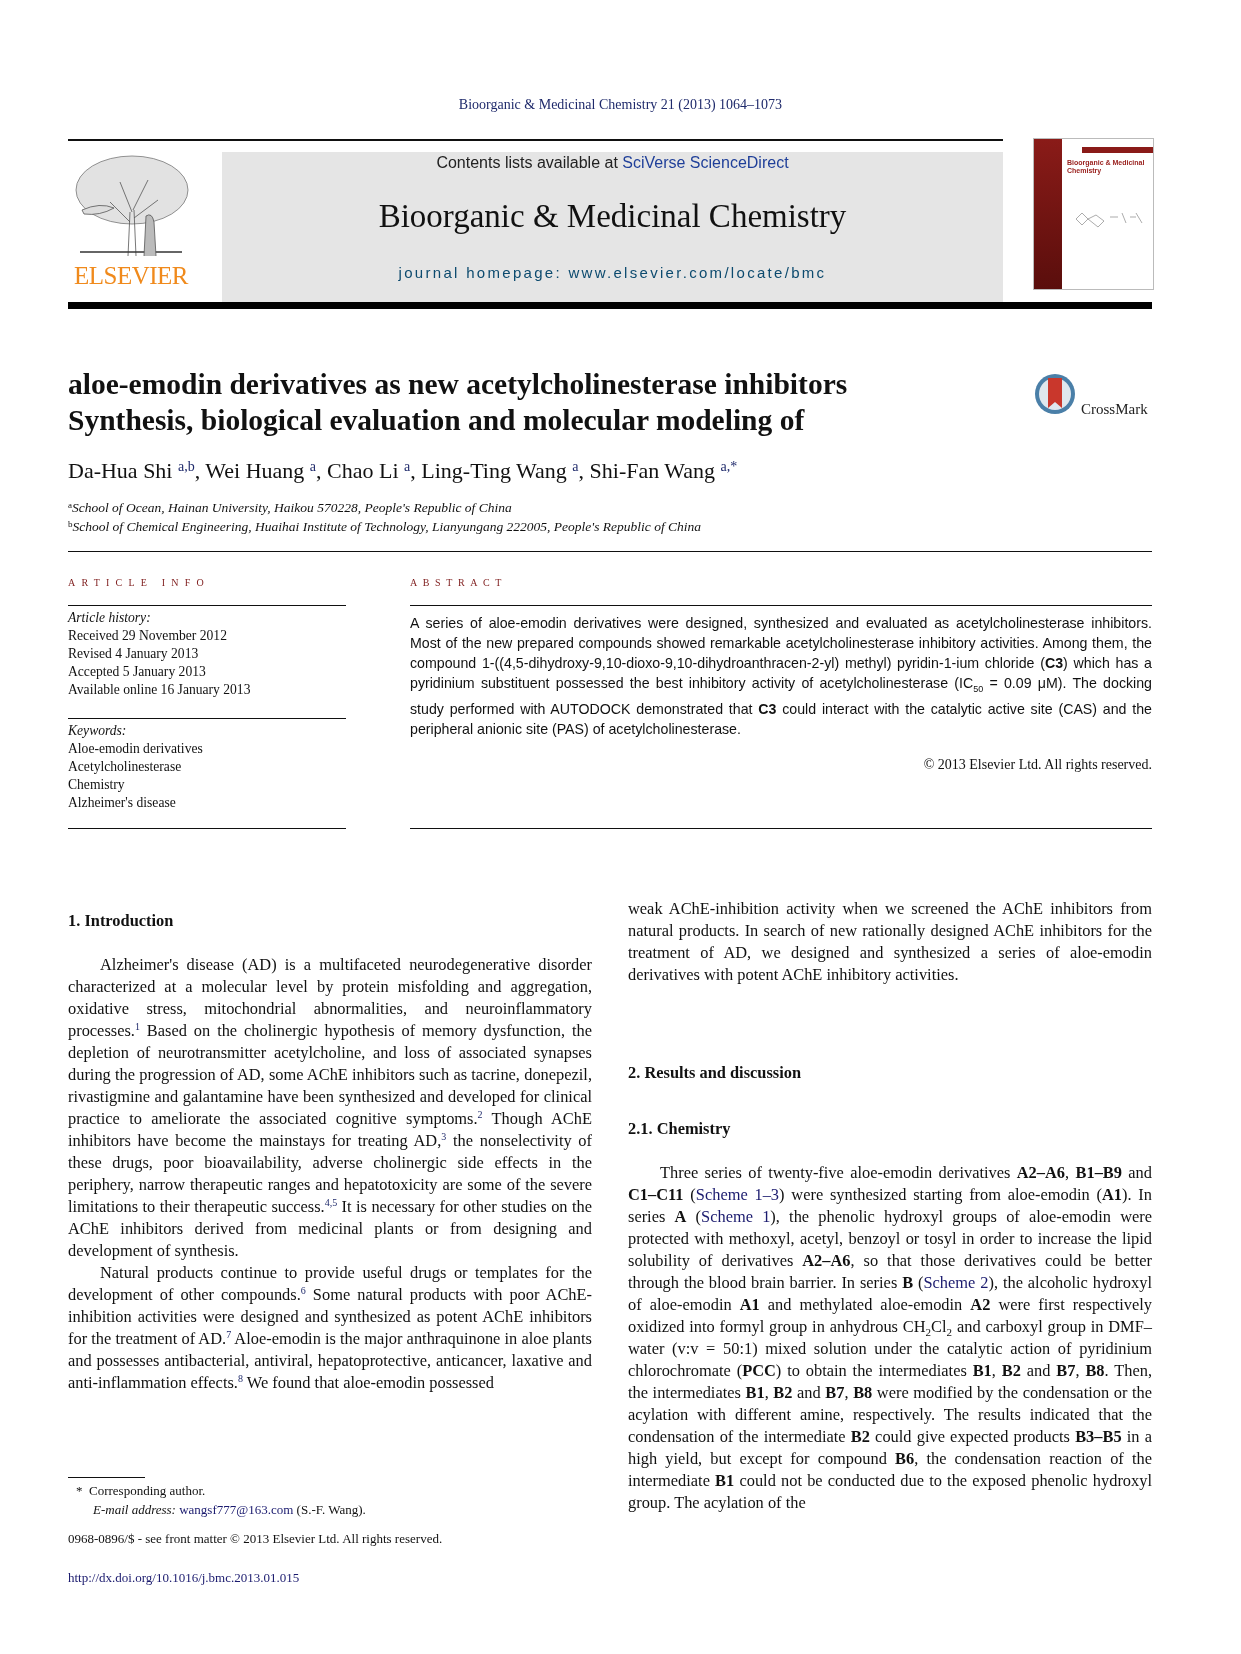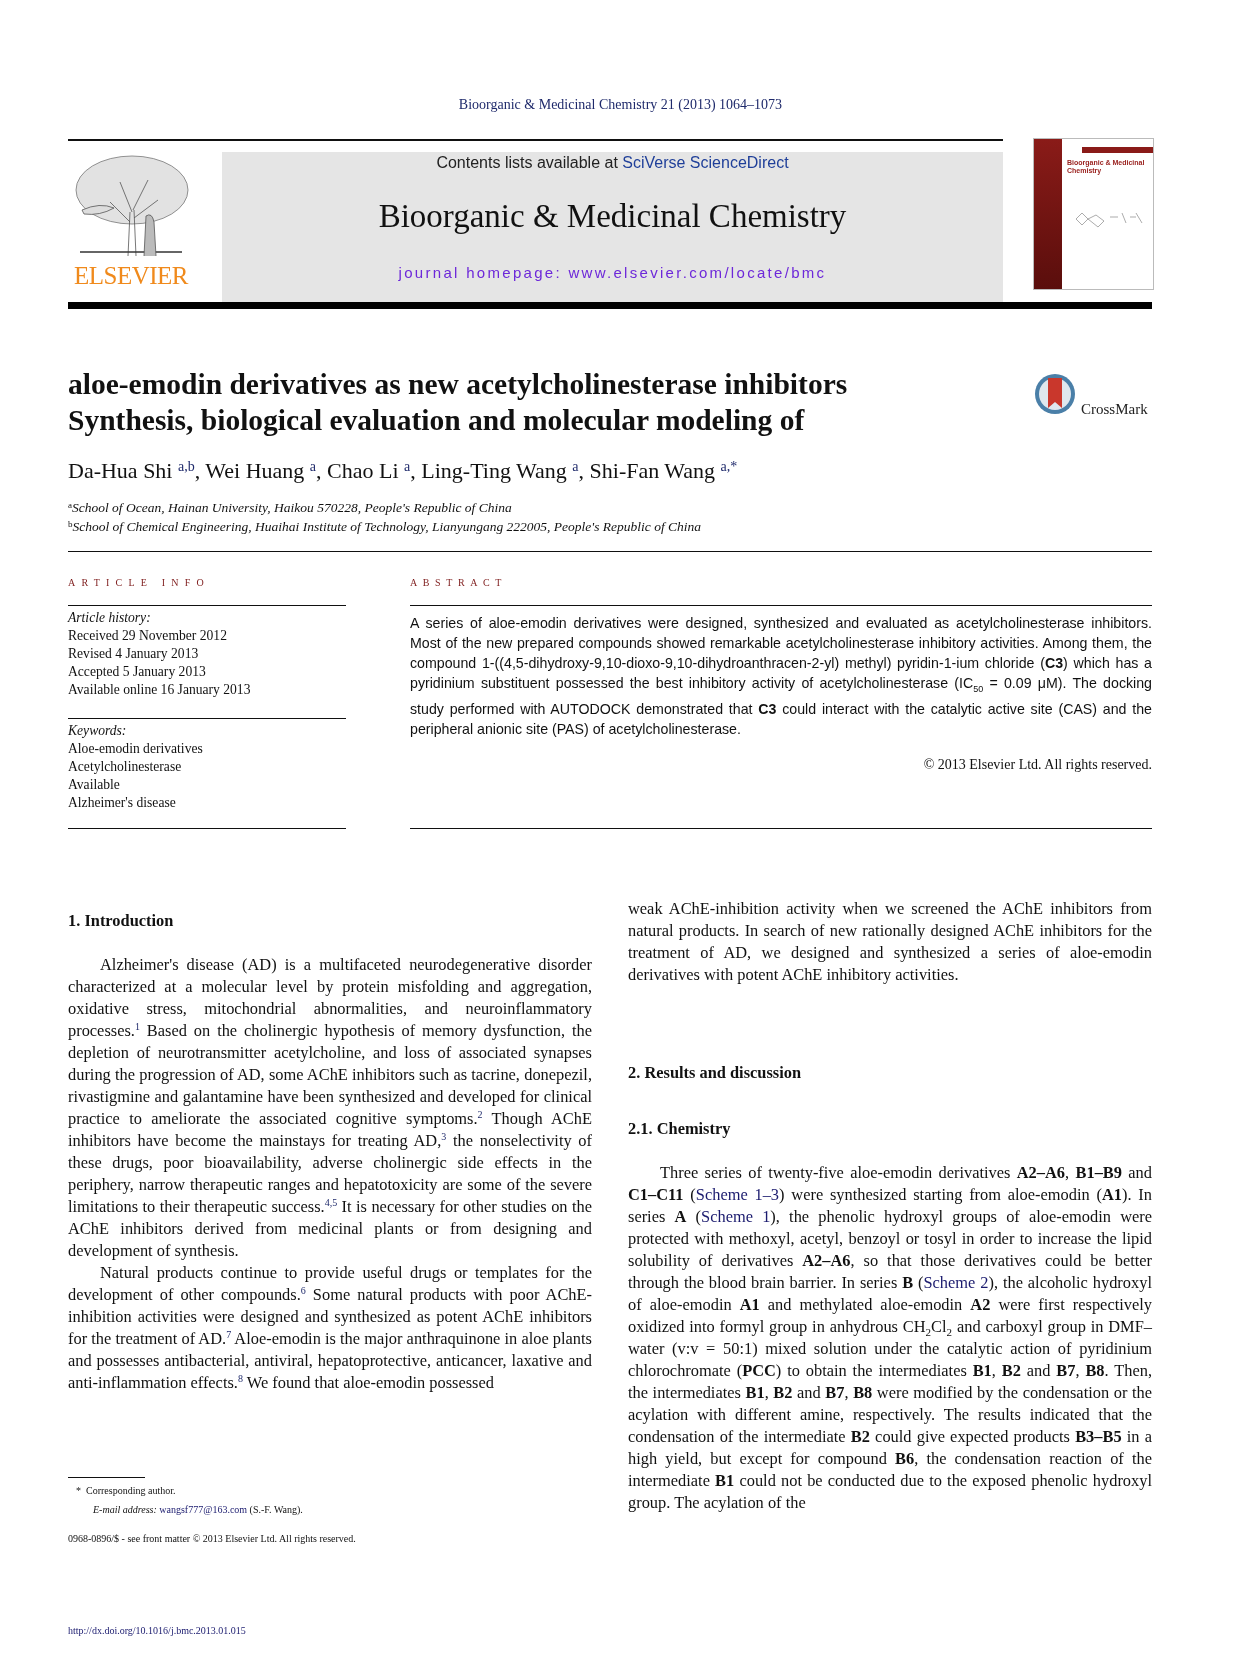--- a/index.html
+++ b/index.html
@@ -13,21 +13,21 @@
   .logo-tree { position: absolute; left: 2px; top: 0; width: 122px; height: 108px; }
   .logo-word { position: absolute; left: 0; top: 110px; width: 126px; text-align: center;
                font-family: "Liberation Serif", serif; color: #f08a1c; font-size: 25px; letter-spacing: -0.5px; }
   .masthead { left: 222px; top: 152px; width: 781px; height: 152px; background: #e5e5e5; }
   .contents-line { position: absolute; top: 2px; left: 0; width: 100%; text-align: center;
                    font-family: "Liberation Sans", sans-serif; font-size: 16px; color: #222; }
   .contents-line .sd { color: #1f3f99; }
   .masthead-title { position: absolute; top: 46px; left: 0; width: 100%; text-align: center;
                     font-family: "Liberation Serif", serif; font-size: 33px; color: #111; }
   .homepage { position: absolute; top: 112px; left: 0; width: 100%; text-align: center;
-              font-family: "Liberation Sans", sans-serif; font-size: 15px; letter-spacing: 2.3px; color: #6d28d9; }
+              font-family: "Liberation Sans", sans-serif; font-size: 15px; letter-spacing: 2.3px; color: #0c4a6e; }
   .cover { left: 1033px; top: 138px; width: 119px; height: 150px; border: 1px solid #bbb; background: #fff; overflow: hidden; }
   .cover-band { position: absolute; left: 0; top: 0; width: 28px; height: 150px;
                 background: linear-gradient(#8a1b18, #5a0e0c); }
   .cover-top { position: absolute; left: 48px; top: 8px; width: 71px; height: 6px; background: #8a1b18; }
   .cover-title { position: absolute; left: 33px; top: 20px; width: 84px; font-family: "Liberation Sans", sans-serif;
                  font-weight: bold; color: #9b2320; font-size: 7px; line-height: 8px; }
   .cover-mol { position: absolute; left: 40px; top: 68px; width: 70px; height: 22px; }
   .rule-thick { left: 68px; width: 1084px; top: 302px; height: 7px; background: #000; }
   .title { left: 68px; top: 366px; width: 900px; font-family: "Liberation Serif", serif; font-weight: bold;
            font-size: 29.5px; line-height: 36px; color: #111; }
@@ -42,21 +42,21 @@
   .info-block { left: 68px; width: 278px; font-size: 13.6px; line-height: 18px; }
   .info-block .lab { font-style: italic; }
   .abstract-text { left: 410px; width: 742px; top: 613px; font-family: "Liberation Sans", sans-serif; font-size: 14.2px;
                    line-height: 20px; text-align: justify; color: #111; }
   .copyright-abs { right: 89px; top: 757px; font-size: 14px; }
   .col { font-size: 16.4px; line-height: 22px; text-align: justify; color: #111; }
   .col p { margin: 0; text-indent: 32px; }
   .col p.noind { text-indent: 0; }
   .sec-head { font-weight: bold; font-size: 16.4px; margin-top: 12px; }
   sup.ref { color: #1f2a6b; font-size: 10px; vertical-align: 6px; line-height: 0; }
-  .foot { font-size: 10px; line-height: 19px; }
+  .foot { font-size: 13px; line-height: 19px; }
 </style>
 </head>
 <body>
 
 <div class="abs journal-cite">
   <span>Bioorganic &amp; Medicinal Chemistry 21 (2013) 1064–1073</span>
 </div>
 <div class="abs rule-thin"></div>
 
 <div class="abs logo">
@@ -132,21 +132,21 @@
   <div>Received 29 November 2012</div>
   <div>Revised 4 January 2013</div>
   <div>Accepted 5 January 2013</div>
   <div>Available online 16 January 2013</div>
 </div>
 <div class="abs rule" style="left:68px;width:278px;top:718px"></div>
 <div class="abs info-block" style="top:722px">
   <div class="lab">Keywords:</div>
   <div>Aloe-emodin derivatives</div>
   <div>Acetylcholinesterase</div>
-  <div>Available</div>
+  <div>Chemistry</div>
   <div>Alzheimer's disease</div>
 </div>
 <div class="abs rule" style="left:68px;width:278px;top:828px"></div>
 
 <div class="abs spaced-head" style="left:410px;top:577px;letter-spacing:5.6px">ABSTRACT</div>
 <div class="abs rule" style="left:410px;width:742px;top:605px"></div>
 <div class="abs abstract-text"><span>A series of aloe-emodin derivatives were designed, synthesized and evaluated as acetylcholinesterase inhibitors. Most of the new prepared compounds showed remarkable acetylcholinesterase inhibitory activities. Among them, the compound 1-((4,5-dihydroxy-9,10-dioxo-9,10-dihydroanthracen-2-yl) methyl) pyridin-1-ium chloride (</span><b>C3</b><span>) which has a pyridinium substituent possessed the best inhibitory activity of acetylcholinesterase (IC</span><sub style="font-size:9px">50</sub><span> = 0.09 μM). The docking study performed with AUTODOCK demonstrated that </span><b>C3</b><span> could interact with the catalytic active site (CAS) and the peripheral anionic site (PAS) of acetylcholinesterase.</span></div>
 <div class="abs copyright-abs">© 2013 Elsevier Ltd. All rights reserved.</div>
 <div class="abs rule" style="left:410px;width:742px;top:828px"></div>
 
@@ -170,15 +170,15 @@
 </div>
 
 <div class="abs rule" style="left:68px;width:77px;top:1477px;height:1px"></div>
 <div class="abs foot" style="left:76px;top:1481px">
   <span>*</span>&nbsp;&nbsp;<span>Corresponding author.</span>
 </div>
 <div class="abs foot" style="left:93px;top:1500px">
   <i>E-mail address: </i><a class="link">wangsf777@163.com</a><span> (S.-F. Wang).</span>
 </div>
 <div class="abs foot" style="left:68px;top:1529px">0968-0896/$ - see front matter © 2013 Elsevier Ltd. All rights reserved.</div>
-<div class="abs foot" style="left:68px;top:1621px">
+<div class="abs foot" style="left:68px;top:1568px">
   <a class="link">http://dx.doi.org/10.1016/j.bmc.2013.01.015</a>
 </div>
 
 </body></html>

